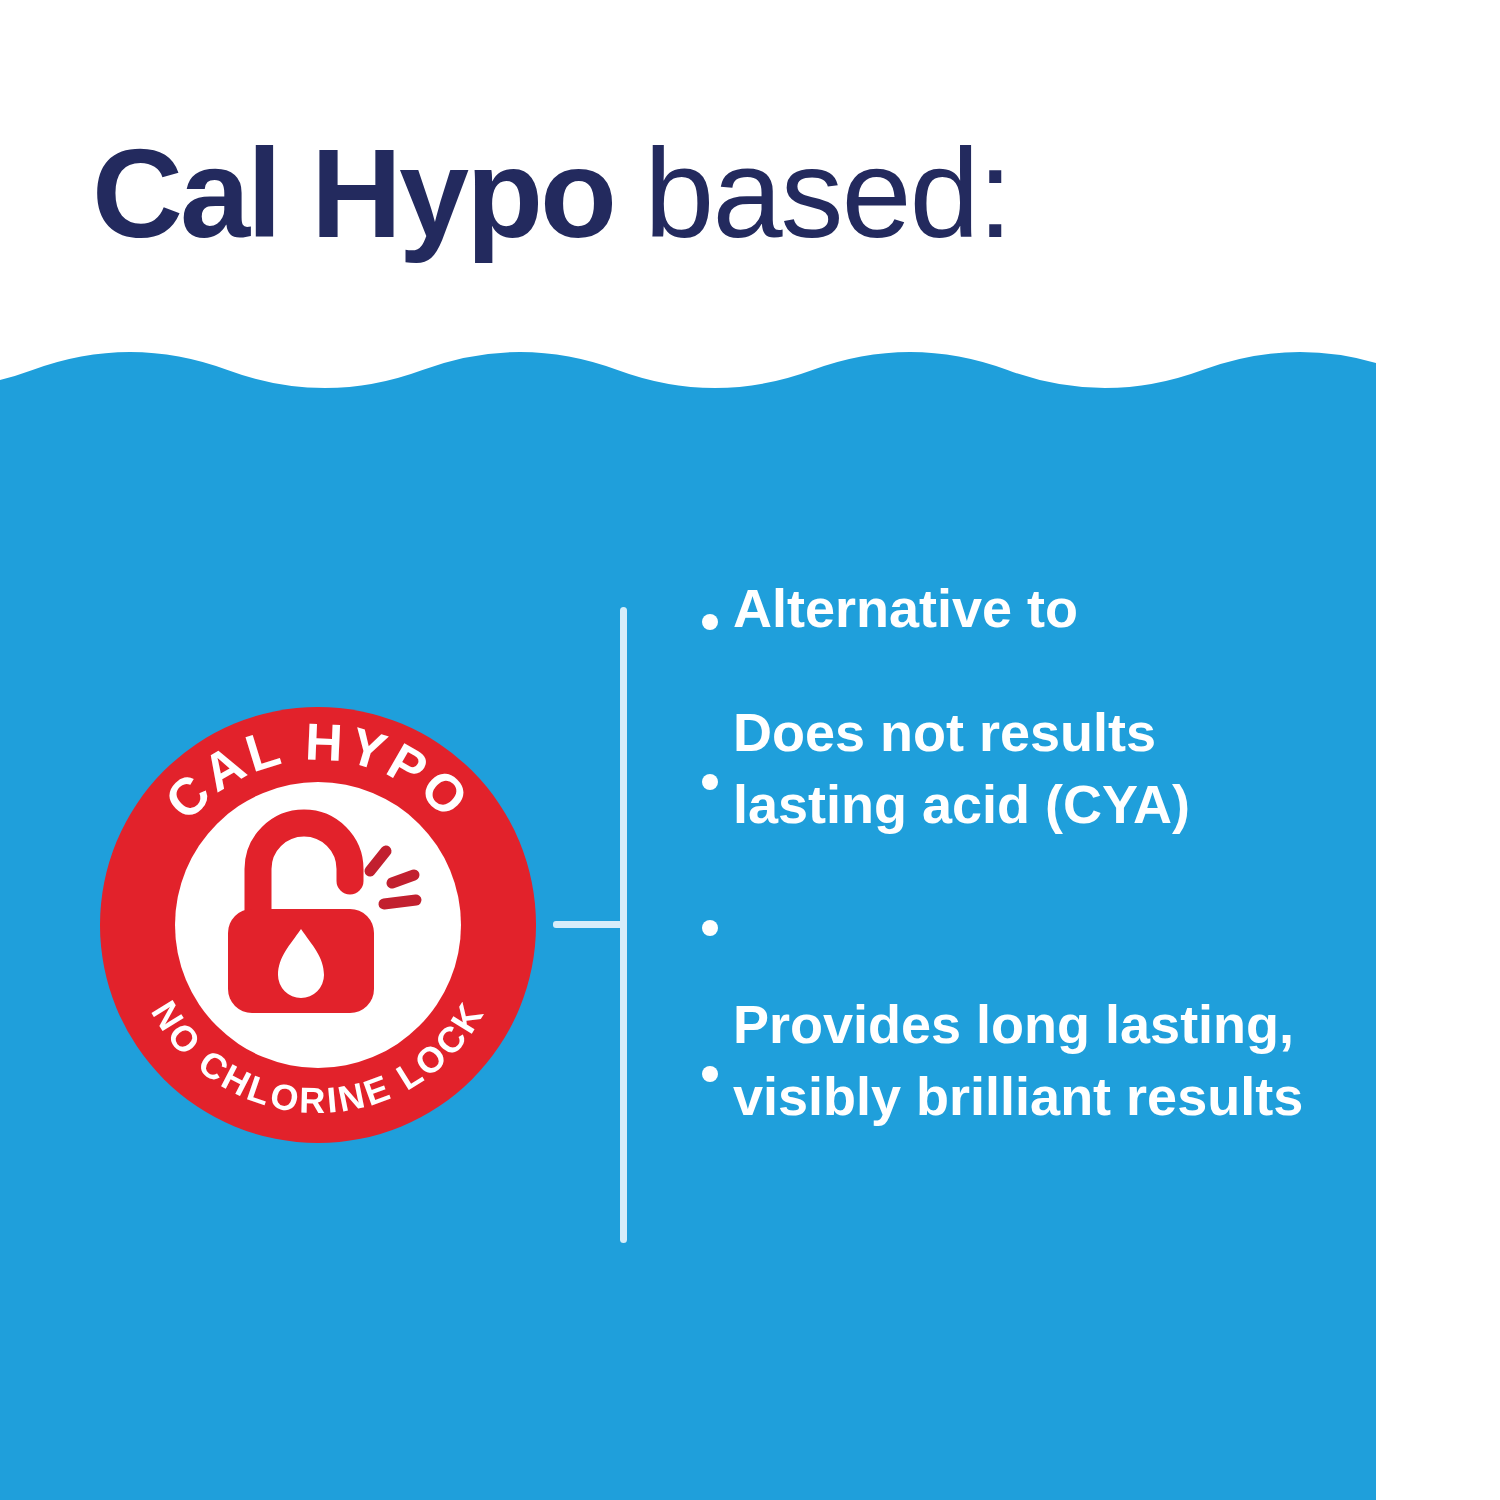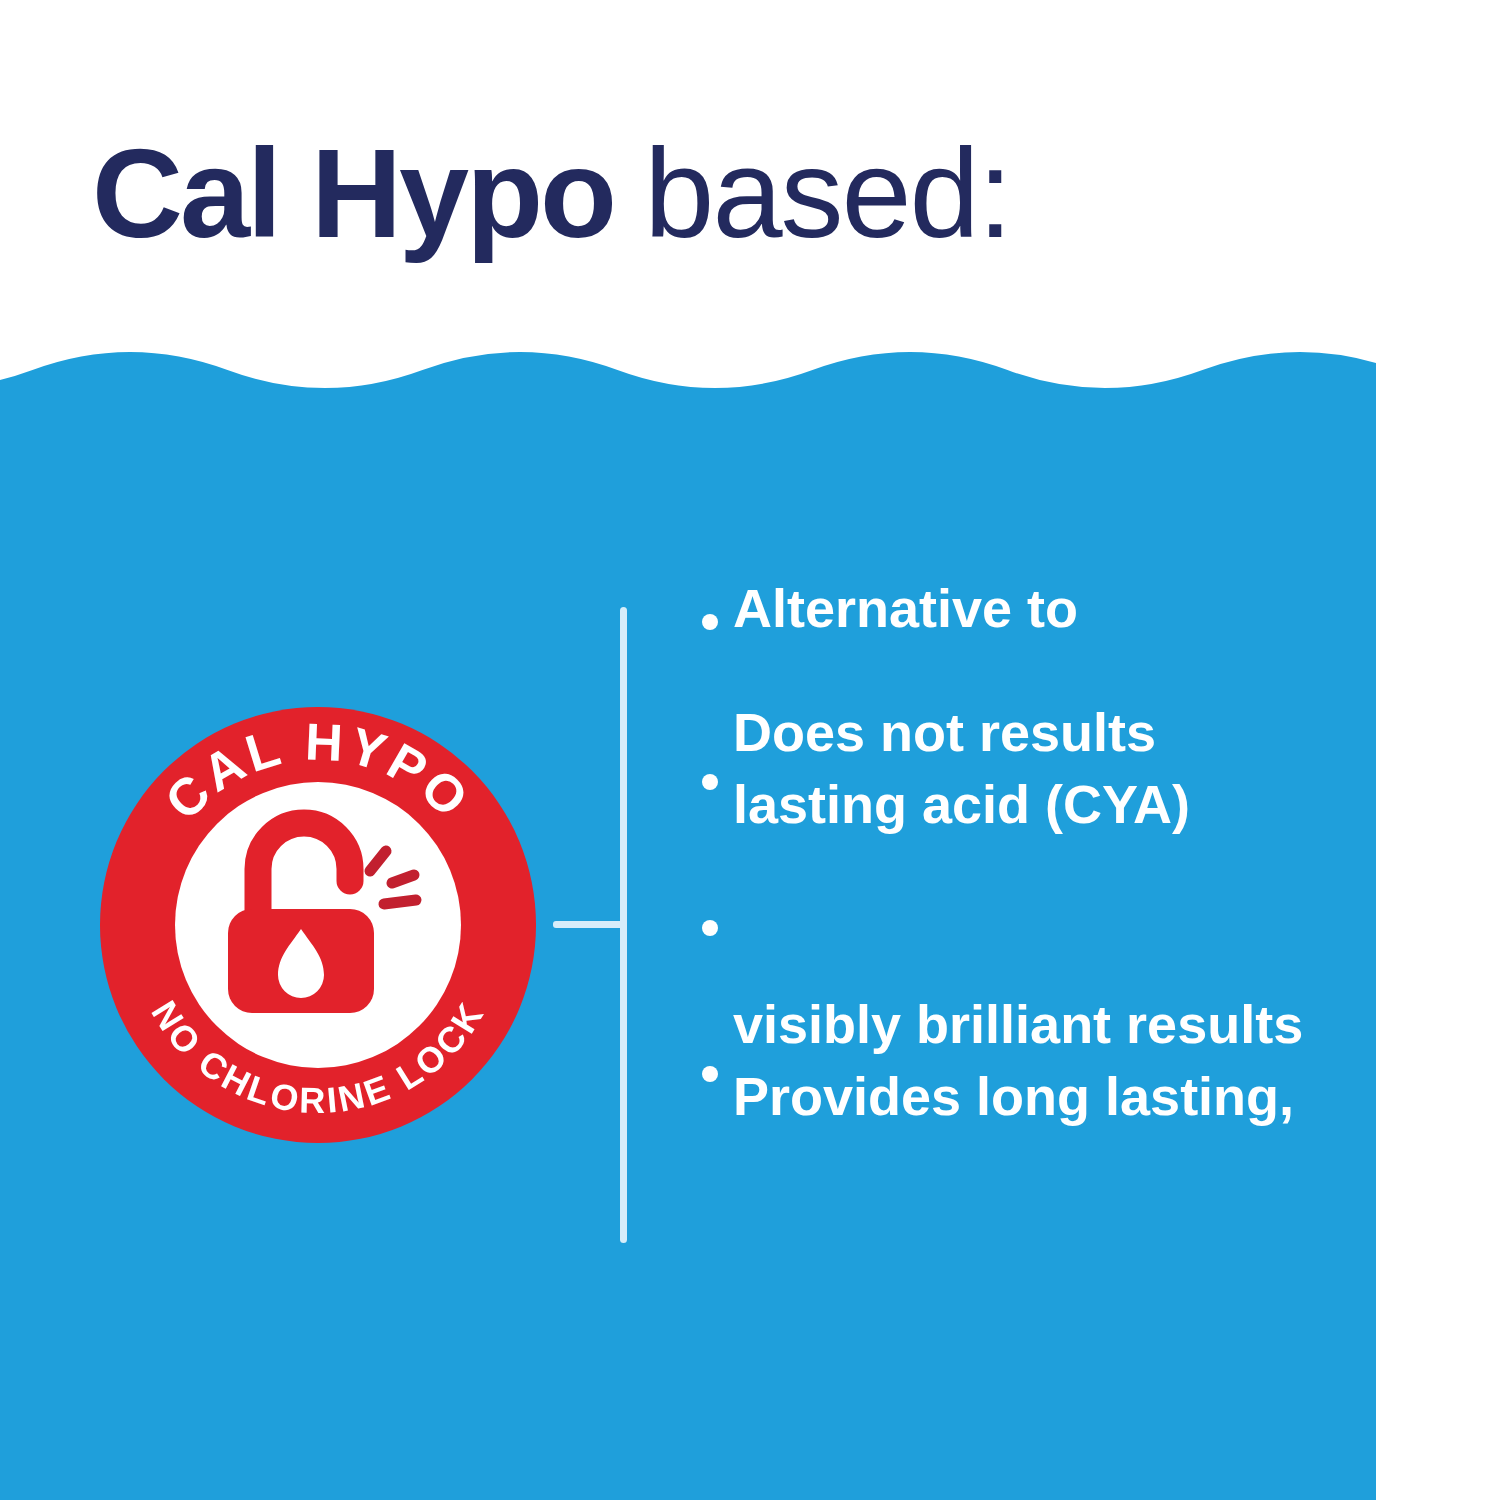--- a/index.html
+++ b/index.html
@@ -94,19 +94,19 @@
         <span>Does not results</span>
         <span>lasting acid (CYA)</span>
       </span>
     </li>
     <li>
       <span class="dot"></span>
     </li>
     <li>
       <span class="dot"></span>
       <span class="lines">
+        <span>Provides long lasting,</span>
         <span>visibly brilliant results</span>
-        <span>Provides long lasting,</span>
       </span>
     </li>
   </ul>
 
 </div>
 
 </body></html>

